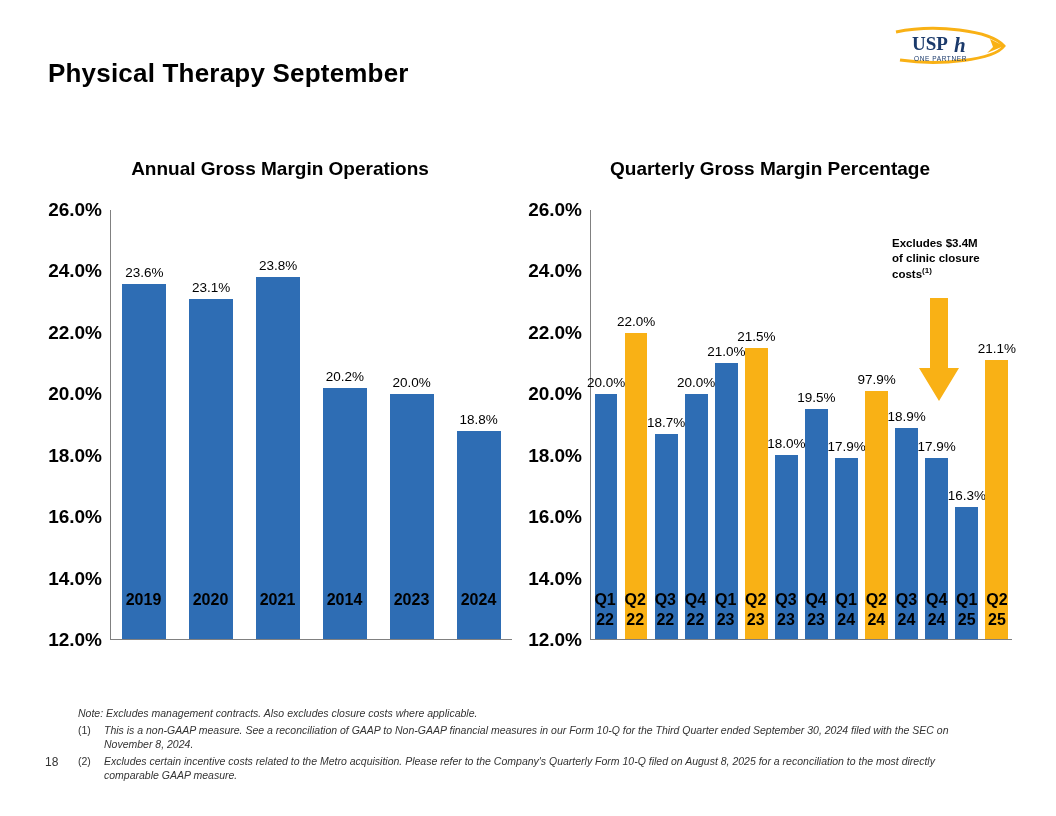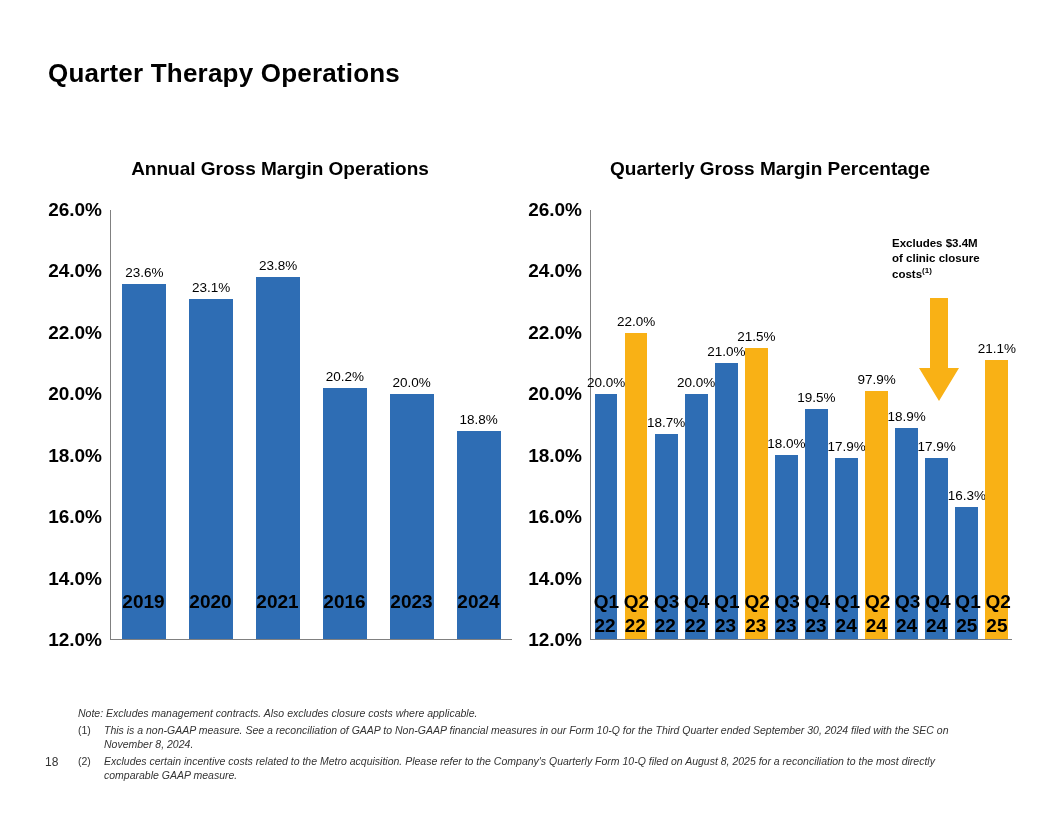--- a/index.html
+++ b/index.html
@@ -124,21 +124,21 @@
     position: absolute;
     left: 70px;
     right: 8px;
     bottom: 0;
     height: 56px;
     display: flex;
     justify-content: space-around;
   }
   .xlabel {
     text-align: center;
-    font-size: 19px;
+    font-size: 16px;
     font-weight: bold;
     line-height: 1.25;
     padding-top: 6px;
     white-space: pre-line;
   }
 
   
   .callout {
     position: absolute;
     font-size: 11.5px;
@@ -174,22 +174,31 @@
     top: 755px;
     font-size: 12px;
     color: #333;
   }
 </style>
 </head>
 <body>
 
 <div class="slide">
 
-
-  <div class="slide-title">Quarter Therapy Operations</div>
+  <div class="logo">
+    <svg width="120" height="48" viewBox="0 0 120 48" xmlns="http://www.w3.org/2000/svg">
+      <path d="M6 6 C 45 -2, 100 4, 114 20 C 104 34, 50 40, 10 34" fill="none" stroke="#F9B115" stroke-width="3"></path>
+      <path d="M114 20 L 100 13 L 103 21 L 97 27 Z" fill="#F9B115"></path>
+      <text x="22" y="24" font-family="Liberation Serif, serif" font-size="19" font-weight="bold" fill="#1B3A6B">USP</text>
+      <text x="64" y="26" font-family="Liberation Serif, serif" font-size="21" font-style="italic" font-weight="bold" fill="#1B3A6B">h</text>
+      <text x="24" y="35" font-family="Liberation Sans, sans-serif" font-size="6.5" fill="#1B3A6B" letter-spacing="0.6">ONE PARTNER</text>
+    </svg>
+  </div>
+
+  <div class="slide-title">Physical Therapy September</div>
 
   <div class="chart" id="chart-annual">
     <div class="chart-title">Annual Gross Margin Operations</div>
     <div class="plot">
       <div class="plot-area" id="annual-plot-area">
         <div class="bars" id="annual-bars">
             <div class="bar-slot" style="width: 11%;">
               <div class="bar-label" style="bottom: calc(82.8571% + 4px);">23.6%</div>
               <div class="bar" style="height: 82.8571%; background: rgb(46, 109, 180);"></div>
             </div>
@@ -222,21 +231,21 @@
           <div class="ytick" style="top: calc(42.8571% + 6.85714px);">20.0%</div>
           <div class="ytick" style="top: calc(57.1429% + 5.14286px);">18.0%</div>
           <div class="ytick" style="top: calc(71.4286% + 3.42857px);">16.0%</div>
           <div class="ytick" style="top: calc(85.7143% + 1.71429px);">14.0%</div>
           <div class="ytick" style="top: calc(100% + 0px);">12.0%</div>
         </div>
       <div class="xlabels" id="annual-xlabels">
           <div class="xlabel" style="width: 11%;">2019</div>
           <div class="xlabel" style="width: 11%;">2020</div>
           <div class="xlabel" style="width: 11%;">2021</div>
-          <div class="xlabel" style="width: 11%;">2016</div>
+          <div class="xlabel" style="width: 11%;">2014</div>
           <div class="xlabel" style="width: 11%;">2023</div>
           <div class="xlabel" style="width: 11%;">2024</div>
         </div>
     </div>
   </div>
 
   <div class="chart" id="chart-quarterly">
     <div class="chart-title">Quarterly Gross Margin Percentage</div>
     <div class="plot">
       <div class="plot-area" id="quarterly-plot-area">

